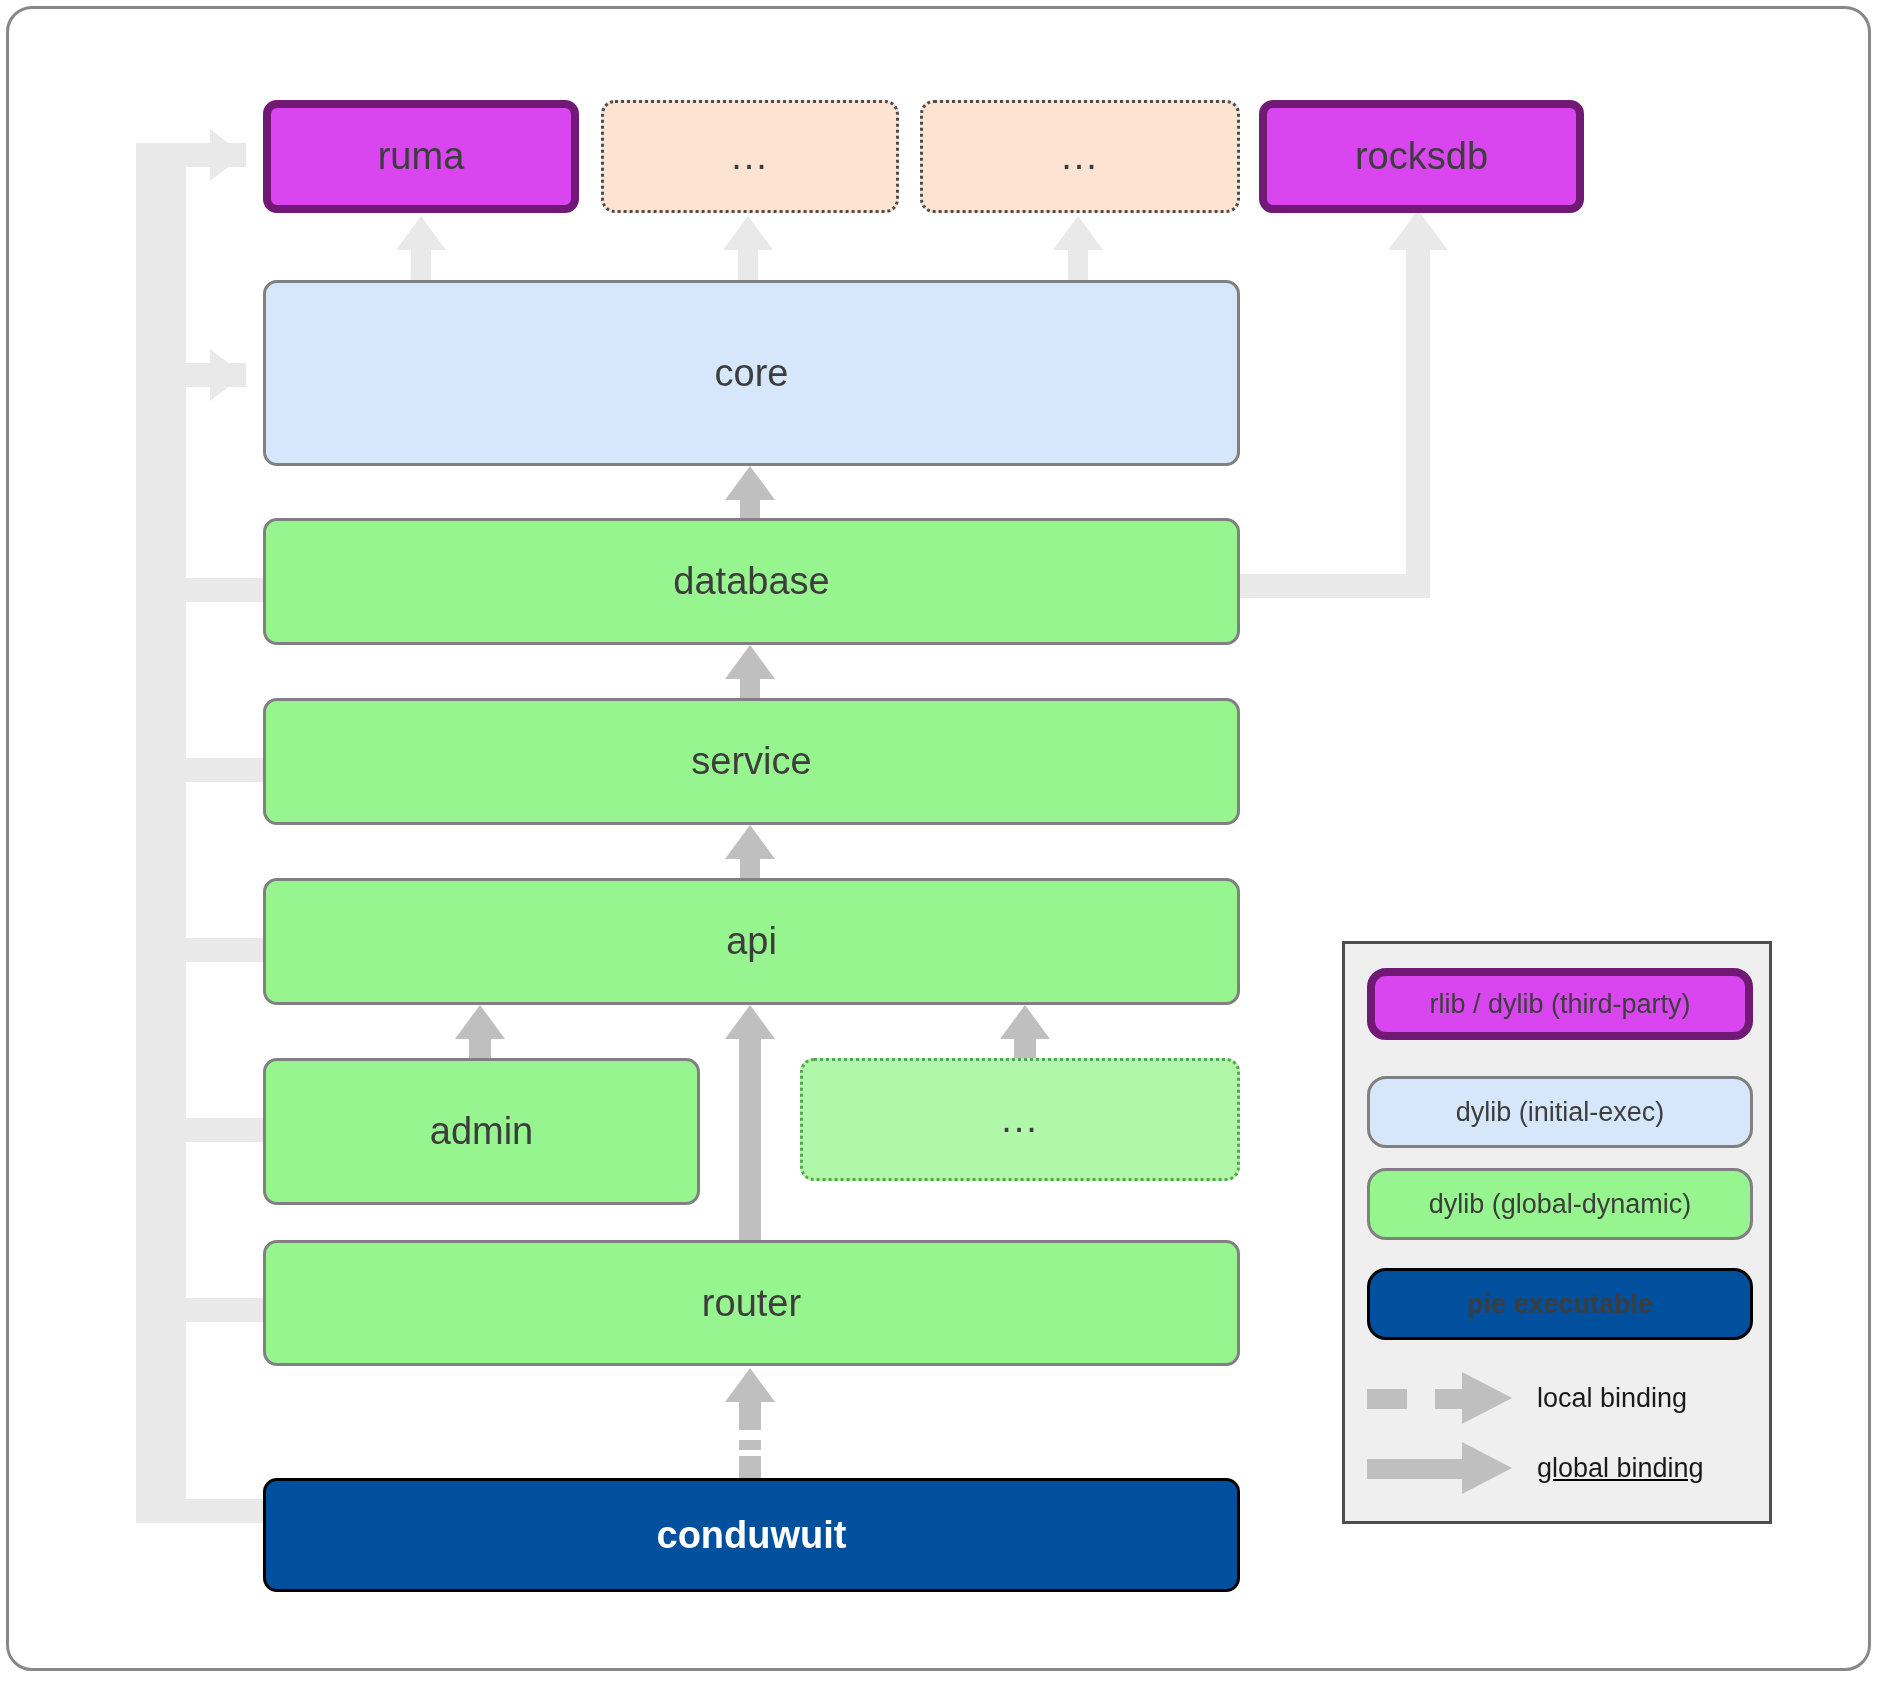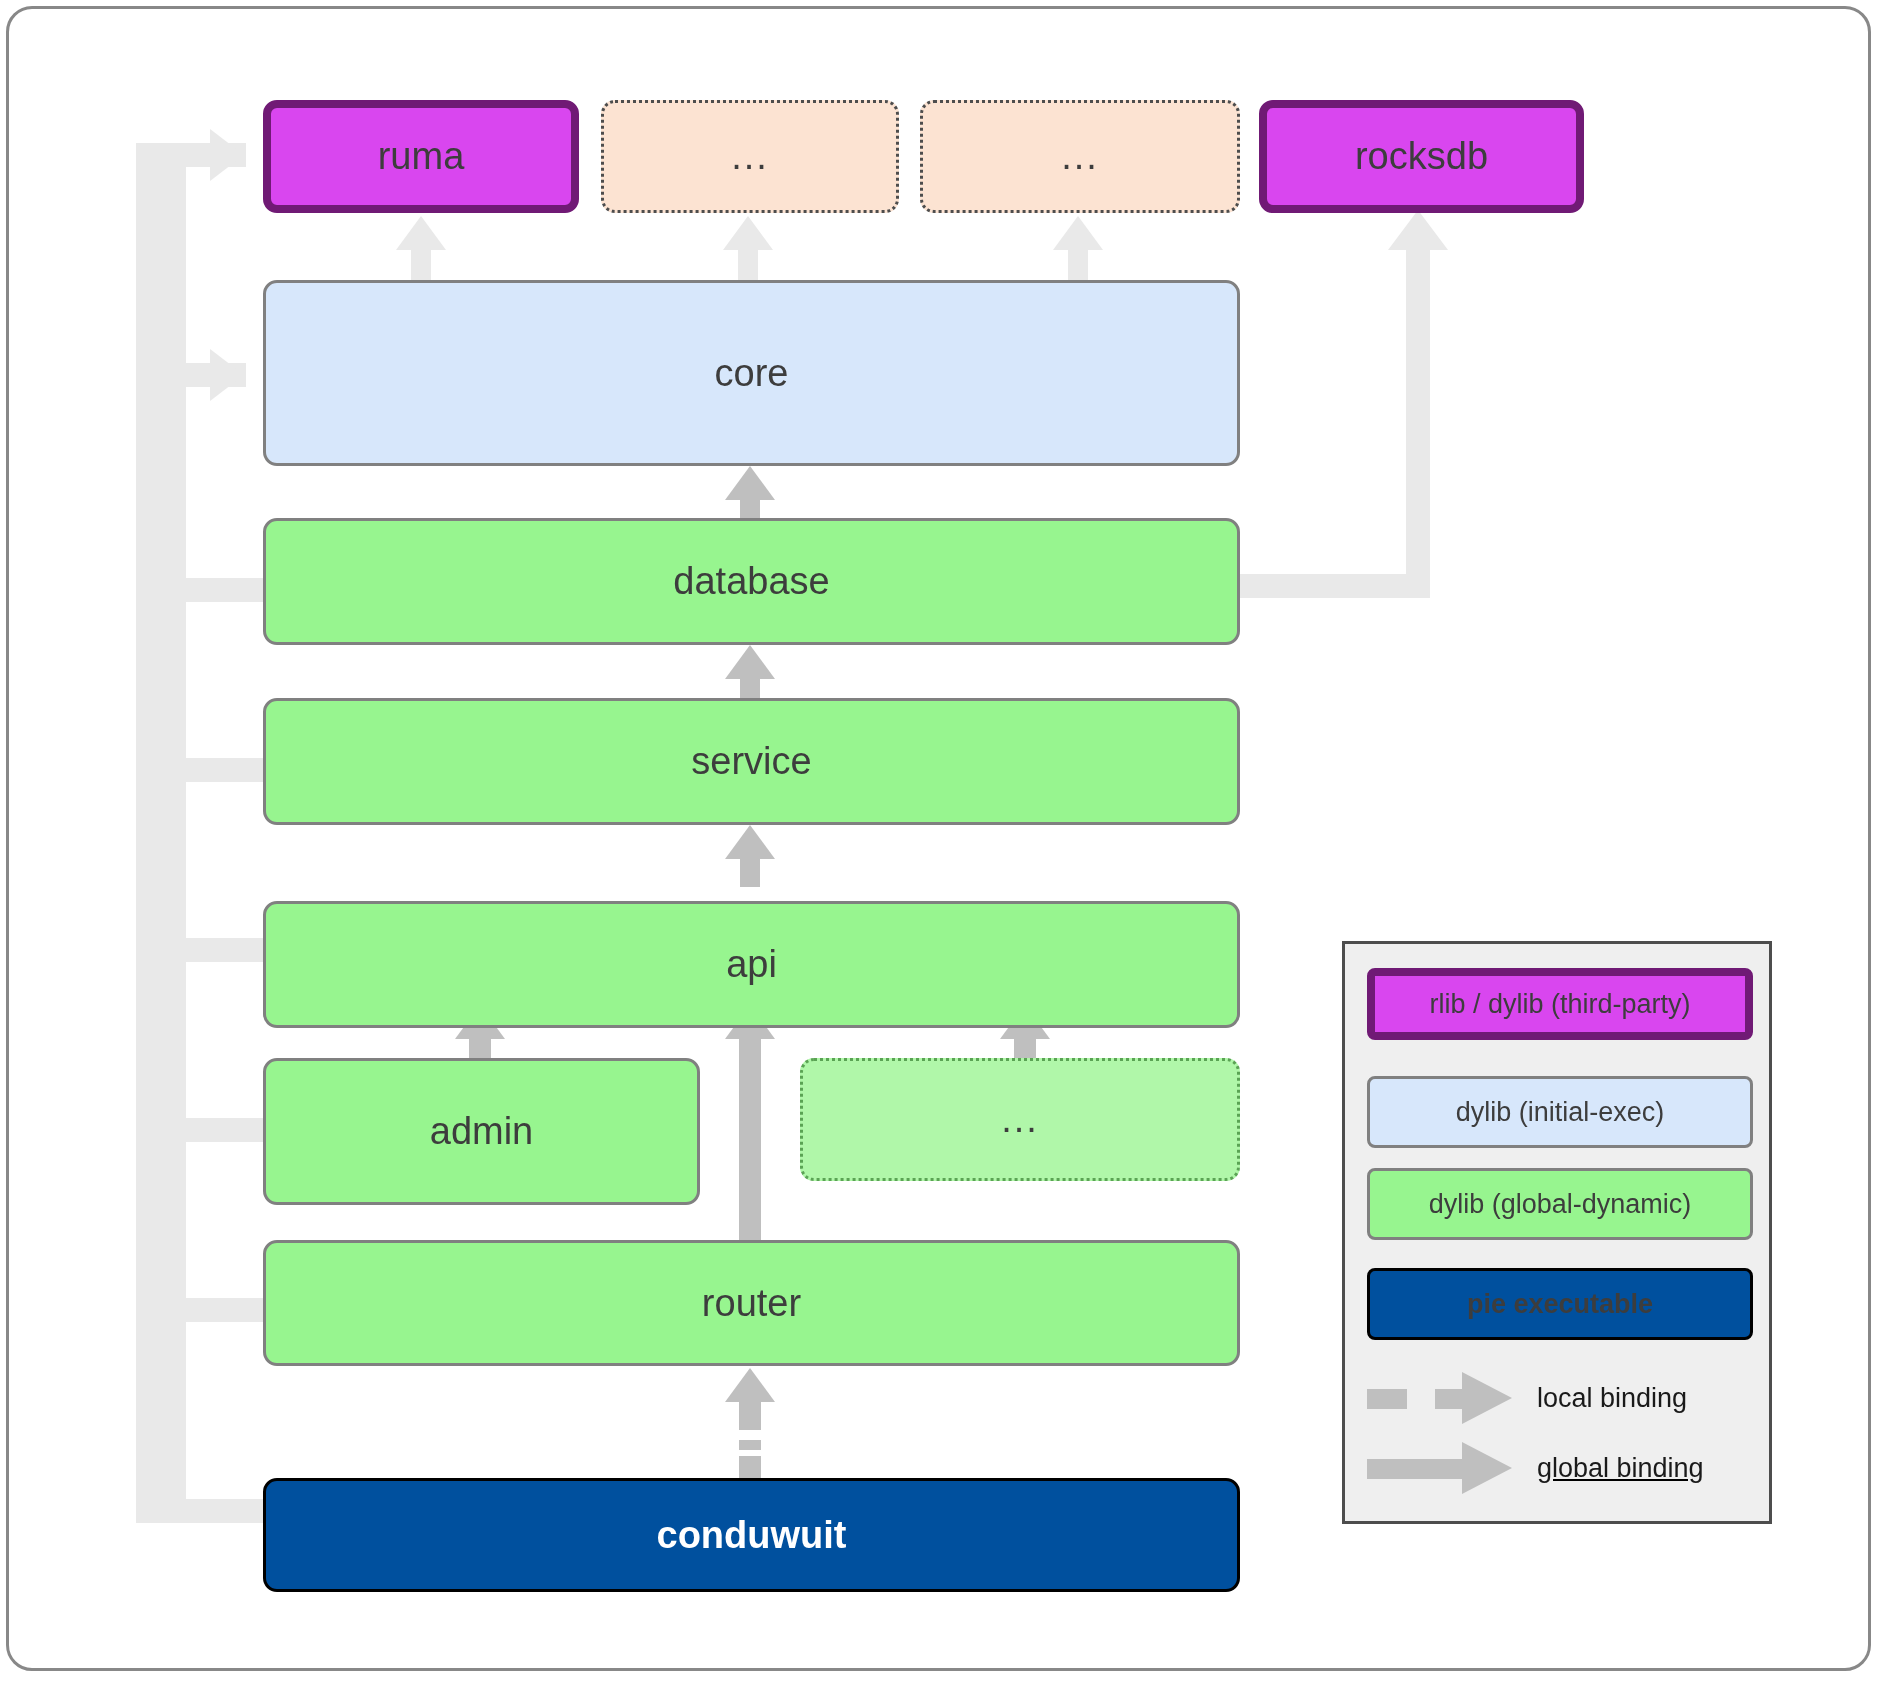--- a/index.html
+++ b/index.html
@@ -121,21 +121,21 @@
   }
   .legend-swatch {
     position: absolute;
     left: 22px;
     width: 386px;
     height: 72px;
     box-sizing: border-box;
     display: flex;
     align-items: center;
     justify-content: center;
-    border-radius: 8px;
+    border-radius: 19px;
     font-size: 27px;
     color: #3d3d3d;
   }
   .legend-row {
     position: absolute;
     left: 22px;
     width: 386px;
     height: 60px;
     display: flex;
     align-items: center;
@@ -263,21 +263,21 @@
   </div>
 
   <div class="node n-glob" style="left:263px; top:518px; width:977px; height:127px;">
     <span>database</span>
   </div>
 
   <div class="node n-glob" style="left:263px; top:698px; width:977px; height:127px;">
     <span>service</span>
   </div>
 
-  <div class="node n-glob" style="left:263px; top:901px; width:977px; height:127px;">
+  <div class="node n-glob" style="left:263px; top:878px; width:977px; height:127px;">
     <span>api</span>
   </div>
 
   <div class="node n-glob" style="left:263px; top:1058px; width:437px; height:147px;">
     <span>admin</span>
   </div>
 
   <div class="node n-glob-dotted" style="left:800px; top:1058px; width:440px; height:123px;">
     <span class="dots">...</span>
   </div>

